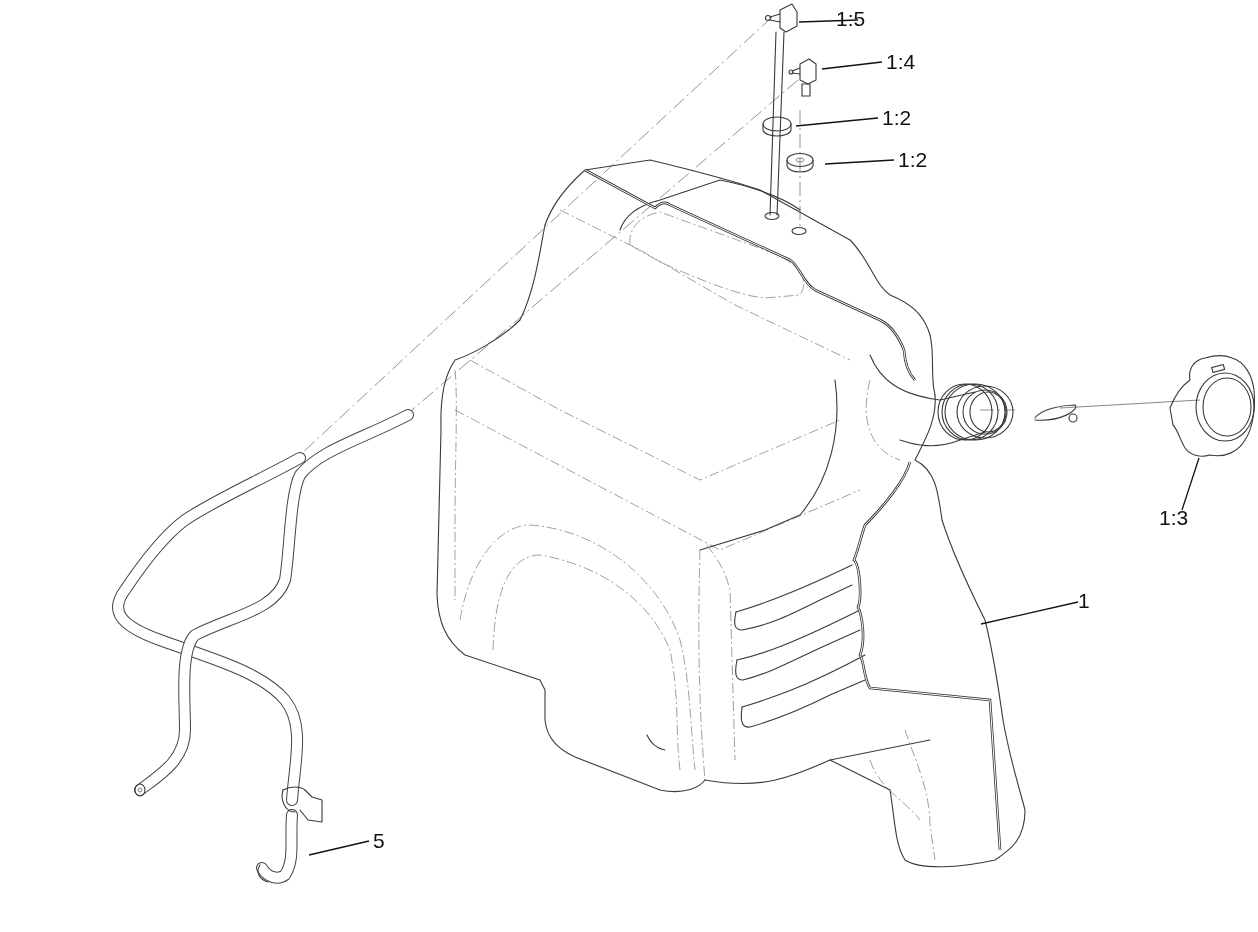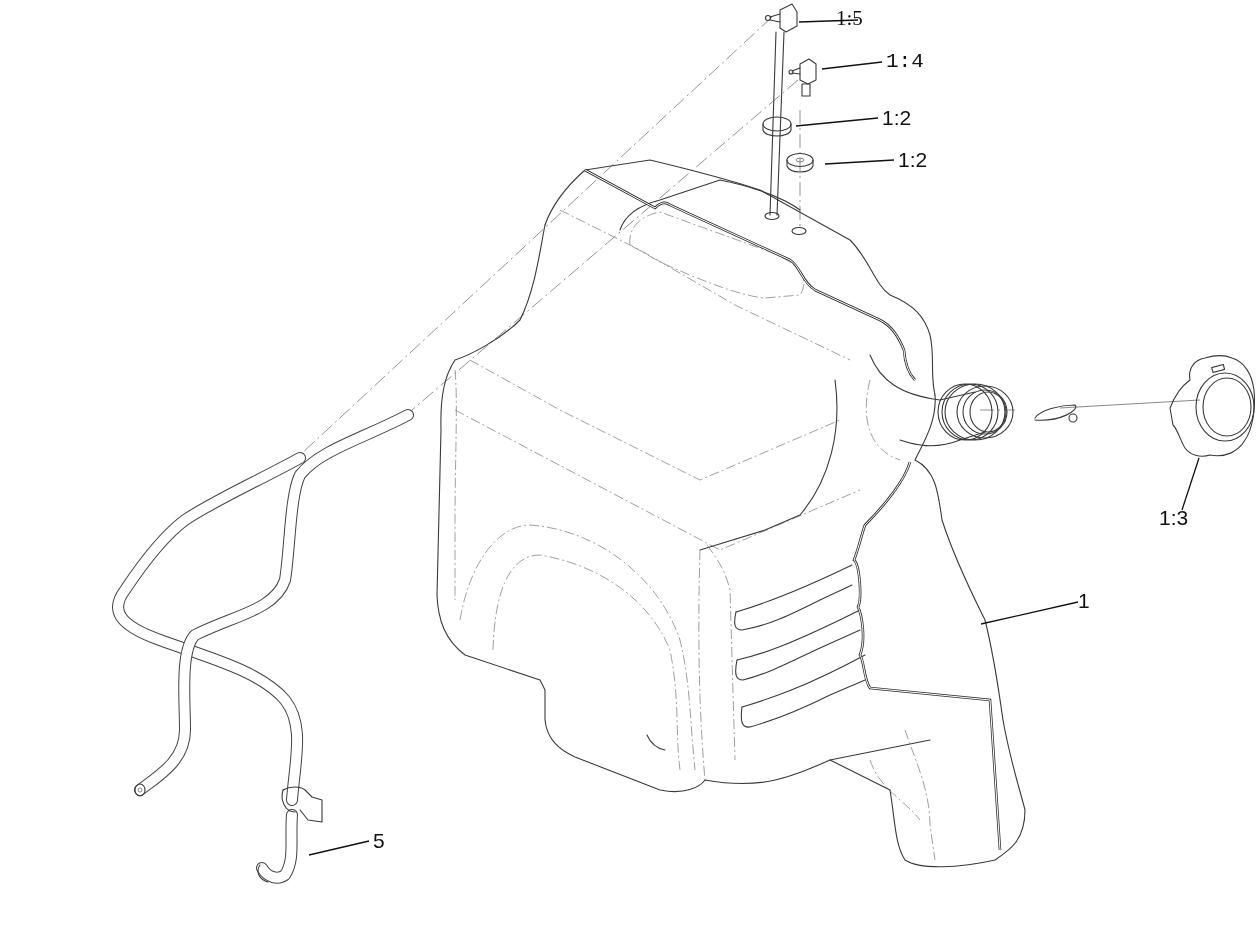--- a/index.html
+++ b/index.html
@@ -168,19 +168,19 @@
     <line class="leader" x1="799" y1="22" x2="858" y2="20"></line>
     <line class="leader" x1="822" y1="69" x2="882" y2="62"></line>
     <line class="leader" x1="796" y1="126" x2="878" y2="118"></line>
     <line class="leader" x1="825" y1="164" x2="894" y2="160"></line>
     <line class="leader" x1="1199" y1="458" x2="1182" y2="510"></line>
     <line class="leader" x1="981" y1="624" x2="1078" y2="602"></line>
     <line class="leader" x1="309" y1="855" x2="369" y2="841"></line>
   </g>
 </svg>
 
-<div class="callout" style="left:836px;top:8px;font-family:Liberation Serif, serif;">1:5</div>
-<div class="callout" style="left:886px;top:51px;font-family:Liberation Mono, monospace;">1:4</div>
+<div class="callout" style="left:836px;top:8px;">1:5</div>
+<div class="callout" style="left:886px;top:51px;">1:4</div>
 <div class="callout" style="left:882px;top:107px;">1:2</div>
 <div class="callout" style="left:898px;top:149px;">1:2</div>
 <div class="callout" style="left:1159px;top:507px;">1:3</div>
 <div class="callout" style="left:1078px;top:590px;">1</div>
 <div class="callout" style="left:373px;top:830px;">5</div>
 
 </body></html>

